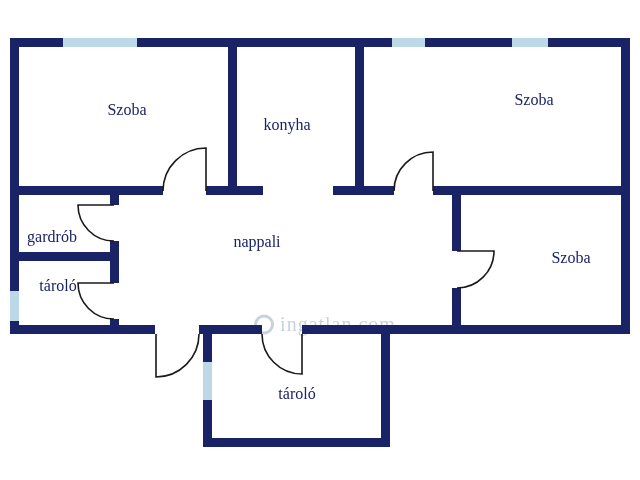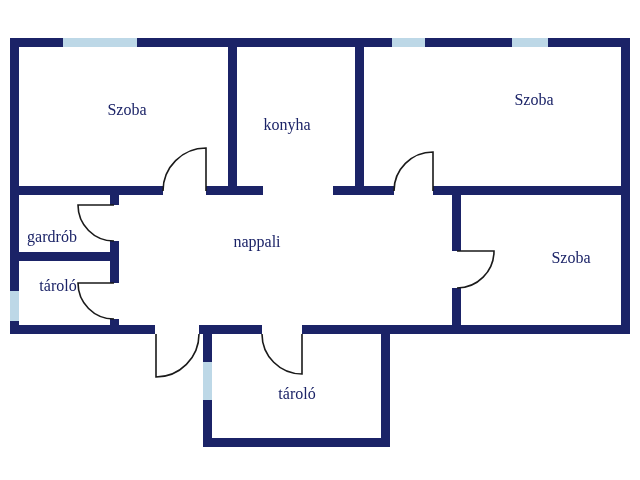--- a/index.html
+++ b/index.html
@@ -72,14 +72,18 @@
 
   <span class="room-label" style="left:127px;top:110px">Szoba</span>
   <span class="room-label" style="left:287px;top:125px">konyha</span>
   <span class="room-label" style="left:534px;top:100px">Szoba</span>
   <span class="room-label" style="left:52px;top:237px">gardrób</span>
   <span class="room-label" style="left:58px;top:286px">tároló</span>
   <span class="room-label" style="left:257px;top:242px">nappali</span>
   <span class="room-label" style="left:571px;top:258px">Szoba</span>
   <span class="room-label" style="left:297px;top:394px">tároló</span>
 
+  <div class="watermark" style="left:325px;top:324px">
+    <span class="ring"></span>
+    <span>ingatlan.com</span>
+  </div>
 
 </div>
 
 </body></html>

